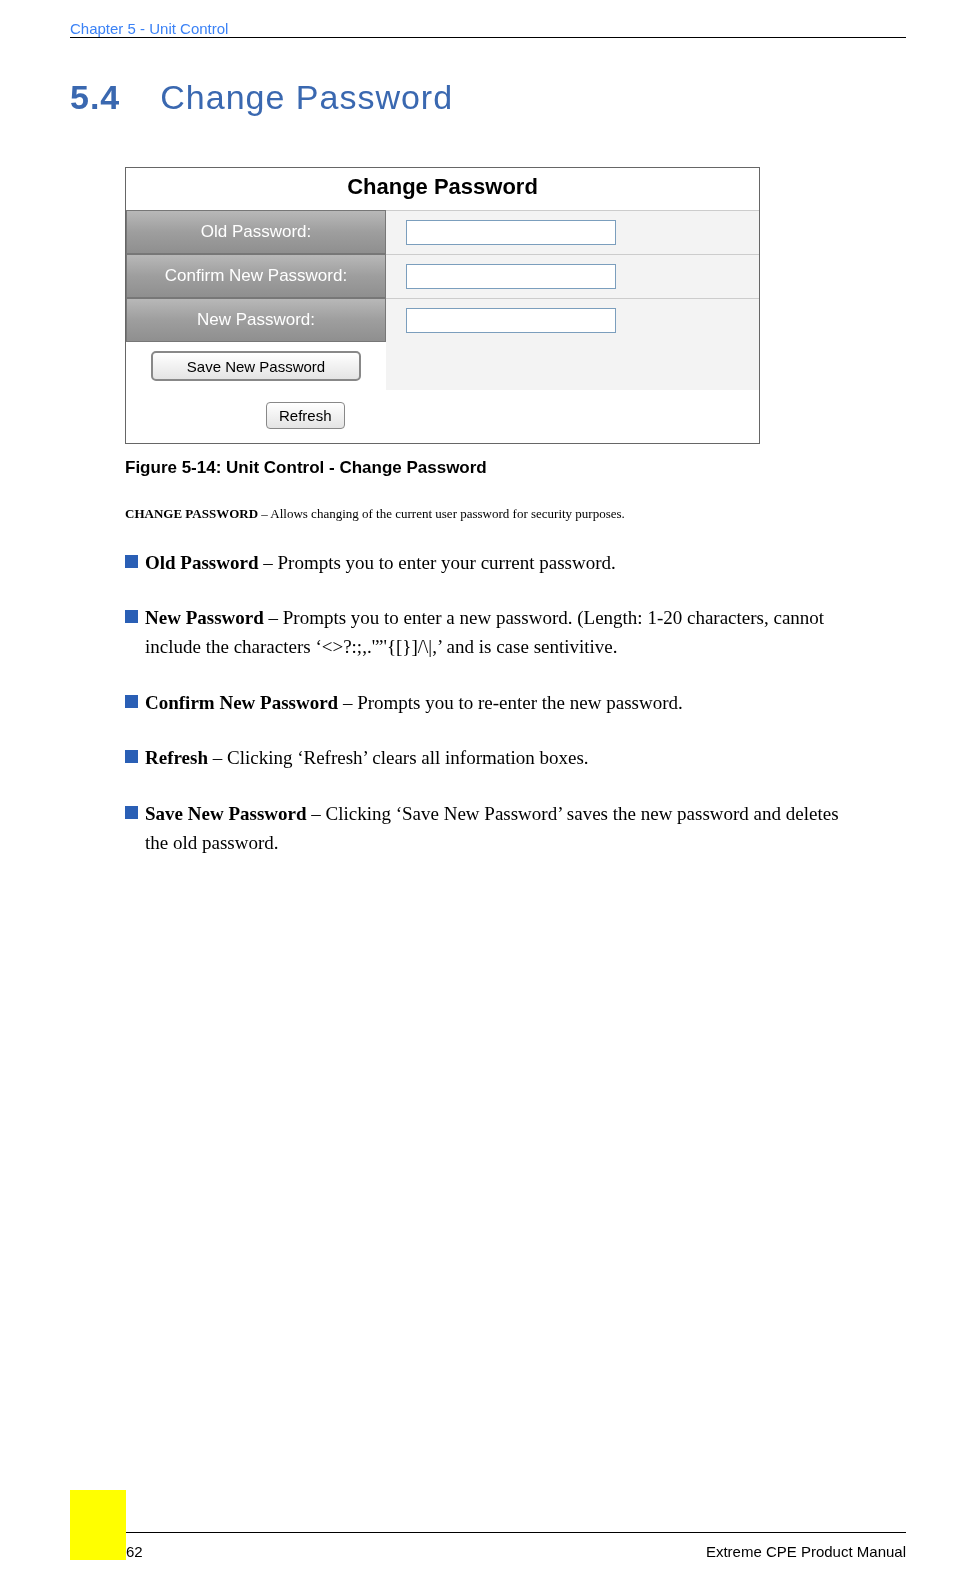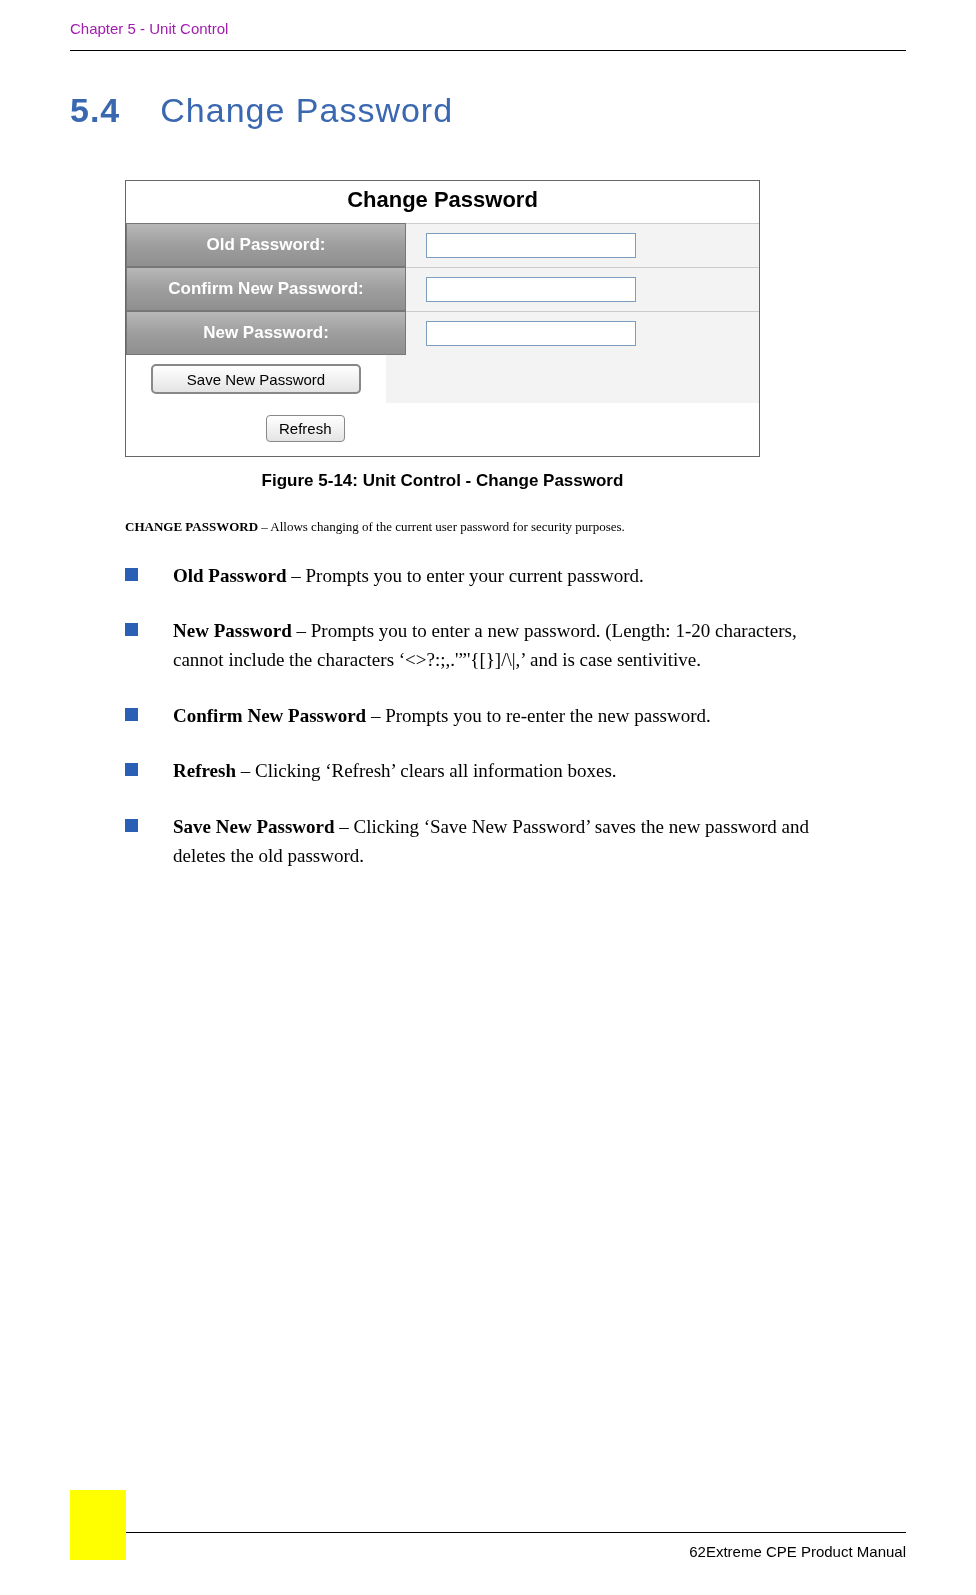--- a/index.html
+++ b/index.html
@@ -10,22 +10,22 @@
       font-family: Georgia, 'Times New Roman', serif;
       color: #000;
       position: relative;
     }
     .page {
       padding: 20px 70px 0 70px;
     }
     .chapter-header {
       font-family: Arial, Helvetica, sans-serif;
       font-size: 15px;
-      color: #a21caf;
-      padding-bottom: 13px;
+      color: #3b82f6;
+      padding-bottom: 0;
       border-bottom: 1px solid #000;
       margin-bottom: 40px;
     }
     .section-heading {
       font-family: Verdana, Arial, sans-serif;
       color: #3a68b0;
       font-size: 34px;
       font-weight: normal;
       margin-bottom: 50px;
       letter-spacing: 1px;
@@ -54,30 +54,30 @@
       font-family: Arial, sans-serif;
       font-size: 22px;
       font-weight: bold;
       padding: 6px 0 10px 0;
     }
     .cp-row {
       display: flex;
       height: 44px;
     }
     .cp-label {
-      width: 280px;
+      width: 260px;
       background: linear-gradient(to bottom,#b8b8b8 0%, #9e9e9e 50%, #8f8f8f 100%);
       color: #fff;
       border: 1px solid #777;
       display: flex;
       align-items: center;
       justify-content: center;
       font-family: Arial, sans-serif;
       font-size: 17px;
-      font-weight: bold;
+      font-weight: normal;
     }
     .cp-field-wrap {
       flex: 1;
       background: #f3f3f3;
       display: flex;
       align-items: center;
       padding-left: 20px;
       border-top: 1px solid #ccc;
     }
     .cp-input {
@@ -118,38 +118,38 @@
       background: linear-gradient(to bottom,#fff,#e4e4e4);
       border: 1px solid #888;
       border-radius: 4px;
       font-family: Arial, sans-serif;
       font-size: 15px;
     }
     .figure-caption {
       font-family: Arial, sans-serif;
       font-weight: bold;
       font-size: 17px;
-      text-align: center;
+      text-align: left;
       width: 635px;
       margin-top: 14px;
       margin-bottom: 26px;
     }
     .cp-heading-para {
       font-size: 13px;
       line-height: 1.5;
       margin-bottom: 24px;
     }
     .cp-heading-para .bold-head {
       font-family: Georgia, serif;
       font-weight: bold;
     }
     .bullet-list { list-style: none; }
     .bullet-item {
       position: relative;
-      padding-left: 48px;
+      padding-left: 20px;
       font-size: 19px;
       line-height: 1.55;
       margin-bottom: 26px;
     }
     .bullet-item::before {
       content: "";
       position: absolute;
       left: 0;
       top: 7px;
       width: 13px;
@@ -160,21 +160,21 @@
     .footer {
       position: absolute;
       bottom: 35px;
       left: 0;
       width: 976px;
     }
     .footer-line {
       margin: 0 70px 0 126px;
       border-top: 1px solid #000;
       display: flex;
-      justify-content: flex-end;
+      justify-content: space-between;
       padding-top: 10px;
       font-family: Arial, sans-serif;
       font-size: 15px;
     }
     .yellow-block {
       position: absolute;
       left: 70px;
       bottom: 0;
       width: 56px;
       height: 70px;

